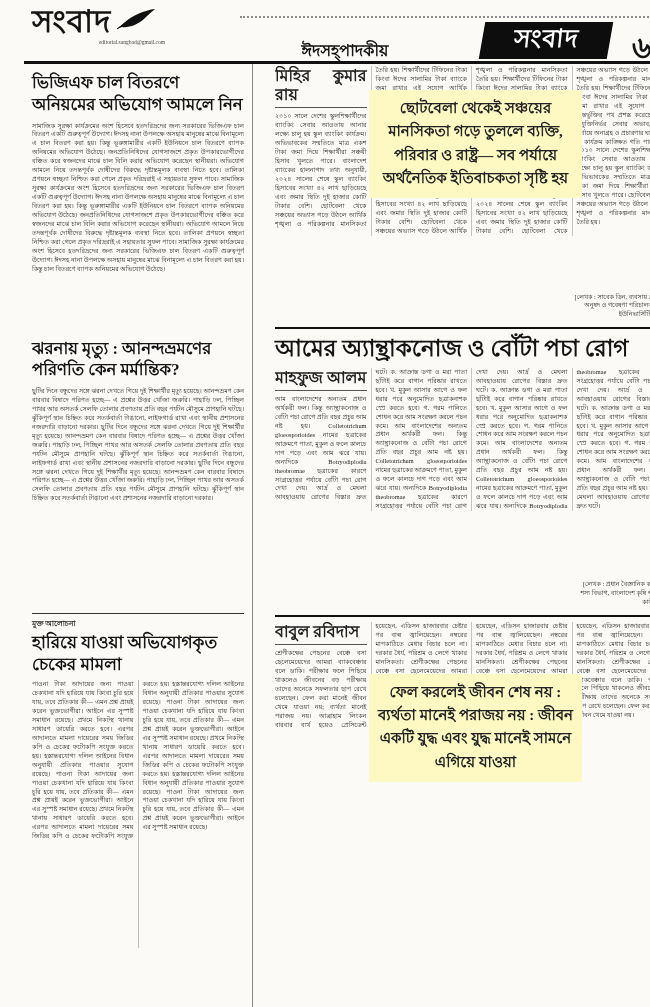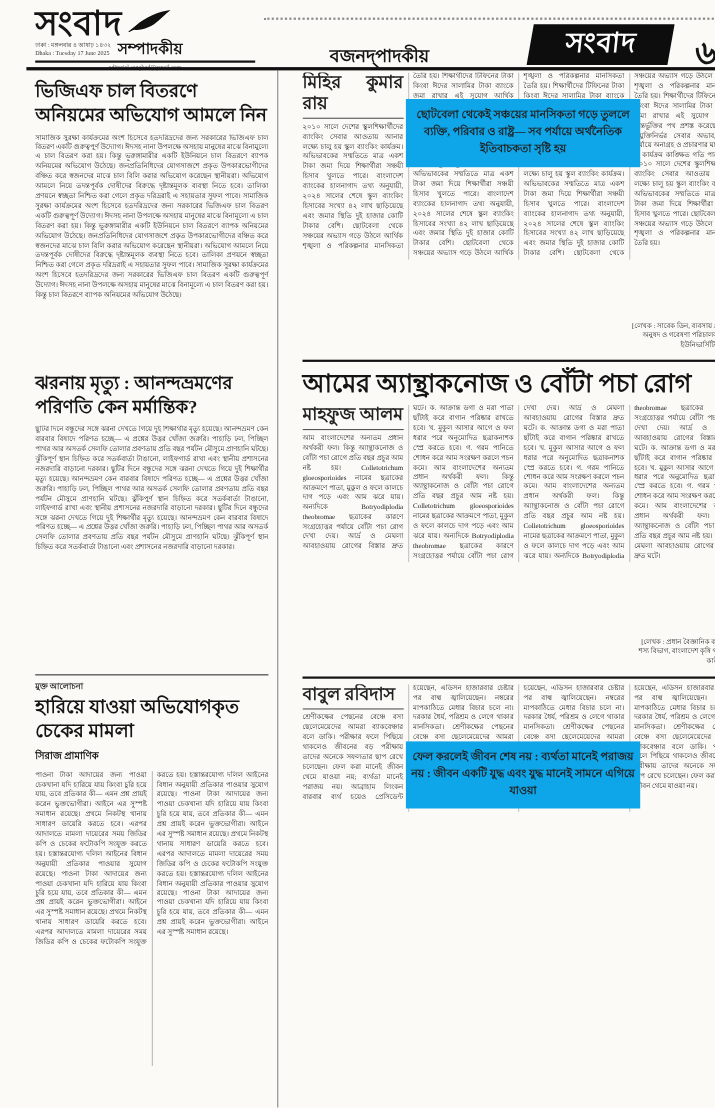--- a/index.html
+++ b/index.html
@@ -44,22 +44,22 @@
 
   
   .art-h{font-size:23px;font-weight:bold;line-height:1.3;margin:2px 0 4px 0;}
   .art-body{position:relative;font-size:6.3px;line-height:1.42;text-align:justify;color:#222;
             column-count:4;column-gap:9px;column-rule:1px solid #c4c4c4;overflow:hidden;}
   .body-a{height:254px;}
   .body-b{height:240px;}
   .body-c{height:262px;}
   .byline{font-size:16px;font-weight:bold;line-height:1.2;padding-bottom:3px;margin-bottom:4px;
           border-bottom:1px solid #555;}
-  .pull-quote{position:absolute;left:24%;width:52%;background:#0ea5e9;text-align:center;
-              font-size:10px;font-weight:bold;line-height:1.55;padding:7px 4px 8px 4px;}
+  .pull-quote{position:absolute;left:24%;width:52%;background:#fef9c3;text-align:center;
+              font-size:15px;font-weight:bold;line-height:1.55;padding:7px 4px 8px 4px;}
   .pq-a{top:24px;}
   .pq-c{top:52px;}
   .credit{position:absolute;right:0;bottom:0;width:24%;background:#fbfaf7;font-size:6.3px;
           text-align:right;padding:4px 1px 1px 4px;line-height:1.4;}
   .art-rule{border-top:2px solid #111;margin:7px 0 5px 0;}
 </style>
 </head>
 <body>
 
 <div class="page">
@@ -68,31 +68,24 @@
     <div class="dotted-rule"></div>
 
     <div class="mast-left">
       <div class="mast-logo-row">
         <div class="mast-logo">সংবাদ</div>
         <svg class="quill" width="42" height="22" viewBox="0 0 42 22">
           <path d="M40 1 C30 2 16 8 9 15 L2 21 L7 19 C13 20 23 17 30 10 C35 5 39 2 40 1 Z" fill="#111"></path>
           <path d="M2 21 L14 12" stroke="#111" stroke-width="1" fill="none"></path>
         </svg>
       </div>
-      <div class="mast-sub">
-        <div class="datelines">
-          <div>ঢাকা : মঙ্গলবার ৪ আষাঢ় ১৪৩২</div>
-          <div>Dhaka : Tuesday 17 June 2025</div>
-        </div>
-        <div class="section-label">সম্পাদকীয়</div>
-      </div>
       <div class="mast-email">editorial.sangbad@gmail.com</div>
     </div>
 
-    <div class="center-label">বজনদ্পাদকীয়</div>
+    <div class="center-label">ঈদসহ্পাদকীয়</div>
 
     <div class="logo-box">
       <span>সংবাদ</span>
     </div>
     <div class="page-num">৬</div>
 
     <div class="thick-rule"></div>
   </div>
 
   <div class="content">
@@ -100,21 +93,20 @@
     <div class="sidebar">
       <div class="sb-h">ভিজিএফ চাল বিতরণে অনিয়মের অভিযোগ আমলে নিন</div>
       <div class="sb-body sb-body-1">সামাজিক সুরক্ষা কার্যক্রমের অংশ হিসেবে হতদরিদ্রদের জন্য সরকারের ভিজিএফ চাল বিতরণ একটি গুরুত্বপূর্ণ উদ্যোগ। ঈদসহ নানা উপলক্ষে অসহায় মানুষের মাঝে বিনামূল্যে এ চাল বিতরণ করা হয়। কিন্তু ভূরুঙ্গামারীর একটি ইউনিয়নে চাল বিতরণে ব্যাপক অনিয়মের অভিযোগ উঠেছে। জনপ্রতিনিধিদের যোগসাজশে প্রকৃত উপকারভোগীদের বঞ্চিত করে স্বজনদের মাঝে চাল বিলি করার অভিযোগ করেছেন স্থানীয়রা। অভিযোগ আমলে নিয়ে তদন্তপূর্বক দোষীদের বিরুদ্ধে দৃষ্টান্তমূলক ব্যবস্থা নিতে হবে। তালিকা প্রণয়নে স্বচ্ছতা নিশ্চিত করা গেলে প্রকৃত দরিদ্ররাই এ সহায়তার সুফল পাবে। সামাজিক সুরক্ষা কার্যক্রমের অংশ হিসেবে হতদরিদ্রদের জন্য সরকারের ভিজিএফ চাল বিতরণ একটি গুরুত্বপূর্ণ উদ্যোগ। ঈদসহ নানা উপলক্ষে অসহায় মানুষের মাঝে বিনামূল্যে এ চাল বিতরণ করা হয়। কিন্তু ভূরুঙ্গামারীর একটি ইউনিয়নে চাল বিতরণে ব্যাপক অনিয়মের অভিযোগ উঠেছে। জনপ্রতিনিধিদের যোগসাজশে প্রকৃত উপকারভোগীদের বঞ্চিত করে স্বজনদের মাঝে চাল বিলি করার অভিযোগ করেছেন স্থানীয়রা। অভিযোগ আমলে নিয়ে তদন্তপূর্বক দোষীদের বিরুদ্ধে দৃষ্টান্তমূলক ব্যবস্থা নিতে হবে। তালিকা প্রণয়নে স্বচ্ছতা নিশ্চিত করা গেলে প্রকৃত দরিদ্ররাই এ সহায়তার সুফল পাবে। সামাজিক সুরক্ষা কার্যক্রমের অংশ হিসেবে হতদরিদ্রদের জন্য সরকারের ভিজিএফ চাল বিতরণ একটি গুরুত্বপূর্ণ উদ্যোগ। ঈদসহ নানা উপলক্ষে অসহায় মানুষের মাঝে বিনামূল্যে এ চাল বিতরণ করা হয়। কিন্তু চাল বিতরণে ব্যাপক অনিয়মের অভিযোগ উঠেছে।</div>
 
       <div class="sb-h">ঝরনায় মৃত্যু : আনন্দভ্রমণের পরিণতি কেন মর্মান্তিক?</div>
       <div class="sb-body sb-body-2">ছুটির দিনে বন্ধুদের সঙ্গে ঝরনা দেখতে গিয়ে দুই শিক্ষার্থীর মৃত্যু হয়েছে। আনন্দভ্রমণ কেন বারবার বিষাদে পরিণত হচ্ছে— এ প্রশ্নের উত্তর খোঁজা জরুরি। পাহাড়ি ঢল, পিচ্ছিল পাথর আর অসতর্ক সেলফি তোলার প্রবণতায় প্রতি বছর পর্যটন মৌসুমে প্রাণহানি ঘটছে। ঝুঁকিপূর্ণ স্থান চিহ্নিত করে সতর্কবার্তা টাঙানো, লাইফগার্ড রাখা এবং স্থানীয় প্রশাসনের নজরদারি বাড়ানো দরকার। ছুটির দিনে বন্ধুদের সঙ্গে ঝরনা দেখতে গিয়ে দুই শিক্ষার্থীর মৃত্যু হয়েছে। আনন্দভ্রমণ কেন বারবার বিষাদে পরিণত হচ্ছে— এ প্রশ্নের উত্তর খোঁজা জরুরি। পাহাড়ি ঢল, পিচ্ছিল পাথর আর অসতর্ক সেলফি তোলার প্রবণতায় প্রতি বছর পর্যটন মৌসুমে প্রাণহানি ঘটছে। ঝুঁকিপূর্ণ স্থান চিহ্নিত করে সতর্কবার্তা টাঙানো, লাইফগার্ড রাখা এবং স্থানীয় প্রশাসনের নজরদারি বাড়ানো দরকার। ছুটির দিনে বন্ধুদের সঙ্গে ঝরনা দেখতে গিয়ে দুই শিক্ষার্থীর মৃত্যু হয়েছে। আনন্দভ্রমণ কেন বারবার বিষাদে পরিণত হচ্ছে— এ প্রশ্নের উত্তর খোঁজা জরুরি। পাহাড়ি ঢল, পিচ্ছিল পাথর আর অসতর্ক সেলফি তোলার প্রবণতায় প্রতি বছর পর্যটন মৌসুমে প্রাণহানি ঘটছে। ঝুঁকিপূর্ণ স্থান চিহ্নিত করে সতর্কবার্তা টাঙানো এবং প্রশাসনের নজরদারি বাড়ানো দরকার।</div>
 
       <div class="sb-rule"></div>
       <div class="kicker">মুক্ত আলোচনা</div>
       <div class="sb-h3">হারিয়ে যাওয়া অভিযোগকৃত চেকের মামলা</div>
-      <div class="sb-byline">সিরাজ প্রামাণিক</div>
       <div class="sb-body sb-body-3">পাওনা টাকা আদায়ের জন্য পাওয়া চেকখানা যদি হারিয়ে যায় কিংবা চুরি হয়ে যায়, তবে প্রতিকার কী— এমন প্রশ্ন প্রায়ই করেন ভুক্তভোগীরা। আইনে এর সুস্পষ্ট সমাধান রয়েছে। প্রথমে নিকটস্থ থানায় সাধারণ ডায়েরি করতে হবে। এরপর আদালতে মামলা দায়েরের সময় জিডির কপি ও চেকের ফটোকপি সংযুক্ত করতে হয়। হস্তান্তরযোগ্য দলিল আইনের বিধান অনুযায়ী প্রতিকার পাওয়ার সুযোগ রয়েছে। পাওনা টাকা আদায়ের জন্য পাওয়া চেকখানা যদি হারিয়ে যায় কিংবা চুরি হয়ে যায়, তবে প্রতিকার কী— এমন প্রশ্ন প্রায়ই করেন ভুক্তভোগীরা। আইনে এর সুস্পষ্ট সমাধান রয়েছে। প্রথমে নিকটস্থ থানায় সাধারণ ডায়েরি করতে হবে। এরপর আদালতে মামলা দায়েরের সময় জিডির কপি ও চেকের ফটোকপি সংযুক্ত করতে হয়। হস্তান্তরযোগ্য দলিল আইনের বিধান অনুযায়ী প্রতিকার পাওয়ার সুযোগ রয়েছে। পাওনা টাকা আদায়ের জন্য পাওয়া চেকখানা যদি হারিয়ে যায় কিংবা চুরি হয়ে যায়, তবে প্রতিকার কী— এমন প্রশ্ন প্রায়ই করেন ভুক্তভোগীরা। আইনে এর সুস্পষ্ট সমাধান রয়েছে। প্রথমে নিকটস্থ থানায় সাধারণ ডায়েরি করতে হবে। এরপর আদালতে মামলা দায়েরের সময় জিডির কপি ও চেকের ফটোকপি সংযুক্ত করতে হয়। হস্তান্তরযোগ্য দলিল আইনের বিধান অনুযায়ী প্রতিকার পাওয়ার সুযোগ রয়েছে। পাওনা টাকা আদায়ের জন্য পাওয়া চেকখানা যদি হারিয়ে যায় কিংবা চুরি হয়ে যায়, তবে প্রতিকার কী— এমন প্রশ্ন প্রায়ই করেন ভুক্তভোগীরা। আইনে এর সুস্পষ্ট সমাধান রয়েছে।</div>
     </div>
 
     <div class="main">
 
       <div>
         <div class="art-body body-a">
           <div class="byline">মিহির কুমার রায়</div>
           <span>২০১০ সালে দেশের স্কুলশিক্ষার্থীদের ব্যাংকিং সেবার আওতায় আনার লক্ষ্যে চালু হয় স্কুল ব্যাংকিং কার্যক্রম। অভিভাবকের সম্মতিতে মাত্র একশ টাকা জমা দিয়ে শিক্ষার্থীরা সঞ্চয়ী হিসাব খুলতে পারে। বাংলাদেশ ব্যাংকের হালনাগাদ তথ্য অনুযায়ী, ২০২৪ সালের শেষে স্কুল ব্যাংকিং হিসাবের সংখ্যা ৪২ লাখ ছাড়িয়েছে এবং জমার স্থিতি দুই হাজার কোটি টাকার বেশি। ছোটবেলা থেকে সঞ্চয়ের অভ্যাস গড়ে উঠলে আর্থিক শৃঙ্খলা ও পরিকল্পনার মানসিকতা তৈরি হয়। শিক্ষার্থীদের টিফিনের টাকা কিংবা ঈদের সালামির টাকা ব্যাংকে জমা রাখার এই সুযোগ আর্থিক অন্তর্ভুক্তির পথ প্রশস্ত করেছে। তবে প্রযুক্তিনির্ভর সেবার অভাব, শাখা পর্যায়ে অনাগ্রহ ও প্রচারণার ঘাটতিতে এ কার্যক্রম কাঙ্ক্ষিত গতি পাচ্ছে না। ২০১০ সালে দেশের স্কুলশিক্ষার্থীদের ব্যাংকিং সেবার আওতায় আনার লক্ষ্যে চালু হয় স্কুল ব্যাংকিং কার্যক্রম। অভিভাবকের সম্মতিতে মাত্র একশ টাকা জমা দিয়ে শিক্ষার্থীরা সঞ্চয়ী হিসাব খুলতে পারে। বাংলাদেশ ব্যাংকের হালনাগাদ তথ্য অনুযায়ী, ২০২৪ সালের শেষে স্কুল ব্যাংকিং হিসাবের সংখ্যা ৪২ লাখ ছাড়িয়েছে এবং জমার স্থিতি দুই হাজার কোটি টাকার বেশি। ছোটবেলা থেকে সঞ্চয়ের অভ্যাস গড়ে উঠলে আর্থিক শৃঙ্খলা ও পরিকল্পনার মানসিকতা তৈরি হয়। শিক্ষার্থীদের টিফিনের টাকা কিংবা ঈদের সালামির টাকা ব্যাংকে জমা রাখার এই সুযোগ আর্থিক অন্তর্ভুক্তির পথ প্রশস্ত করেছে। তবে প্রযুক্তিনির্ভর সেবার অভাব, শাখা পর্যায়ে অনাগ্রহ ও প্রচারণার ঘাটতিতে এ কার্যক্রম কাঙ্ক্ষিত গতি পাচ্ছে না। ২০১০ সালে দেশের স্কুলশিক্ষার্থীদের ব্যাংকিং সেবার আওতায় আনার লক্ষ্যে চালু হয় স্কুল ব্যাংকিং কার্যক্রম। অভিভাবকের সম্মতিতে মাত্র একশ টাকা জমা দিয়ে শিক্ষার্থীরা সঞ্চয়ী হিসাব খুলতে পারে। বাংলাদেশ ব্যাংকের হালনাগাদ তথ্য অনুযায়ী, ২০২৪ সালের শেষে স্কুল ব্যাংকিং হিসাবের সংখ্যা ৪২ লাখ ছাড়িয়েছে এবং জমার স্থিতি দুই হাজার কোটি টাকার বেশি। ছোটবেলা থেকে সঞ্চয়ের অভ্যাস গড়ে উঠলে আর্থিক শৃঙ্খলা ও পরিকল্পনার মানসিকতা তৈরি হয়। শিক্ষার্থীদের টিফিনের টাকা কিংবা ঈদের সালামির টাকা ব্যাংকে জমা রাখার এই সুযোগ আর্থিক অন্তর্ভুক্তির পথ প্রশস্ত করেছে। তবে প্রযুক্তিনির্ভর সেবার অভাব, শাখা পর্যায়ে অনাগ্রহ ও প্রচারণার ঘাটতিতে এ কার্যক্রম কাঙ্ক্ষিত গতি পাচ্ছে না। ২০১০ সালে দেশের স্কুলশিক্ষার্থীদের ব্যাংকিং সেবার আওতায় আনার লক্ষ্যে চালু হয় স্কুল ব্যাংকিং কার্যক্রম। অভিভাবকের সম্মতিতে মাত্র একশ টাকা জমা দিয়ে শিক্ষার্থীরা সঞ্চয়ী হিসাব খুলতে পারে। ছোটবেলা থেকে সঞ্চয়ের অভ্যাস গড়ে উঠলে আর্থিক শৃঙ্খলা ও পরিকল্পনার মানসিকতা তৈরি হয়।</span>
           <div class="pull-quote pq-a">ছোটবেলা থেকেই সঞ্চয়ের মানসিকতা গড়ে তুললে ব্যক্তি, পরিবার ও রাষ্ট্র— সব পর্যায়ে অর্থনৈতিক ইতিবাচকতা সৃষ্টি হয়</div>

